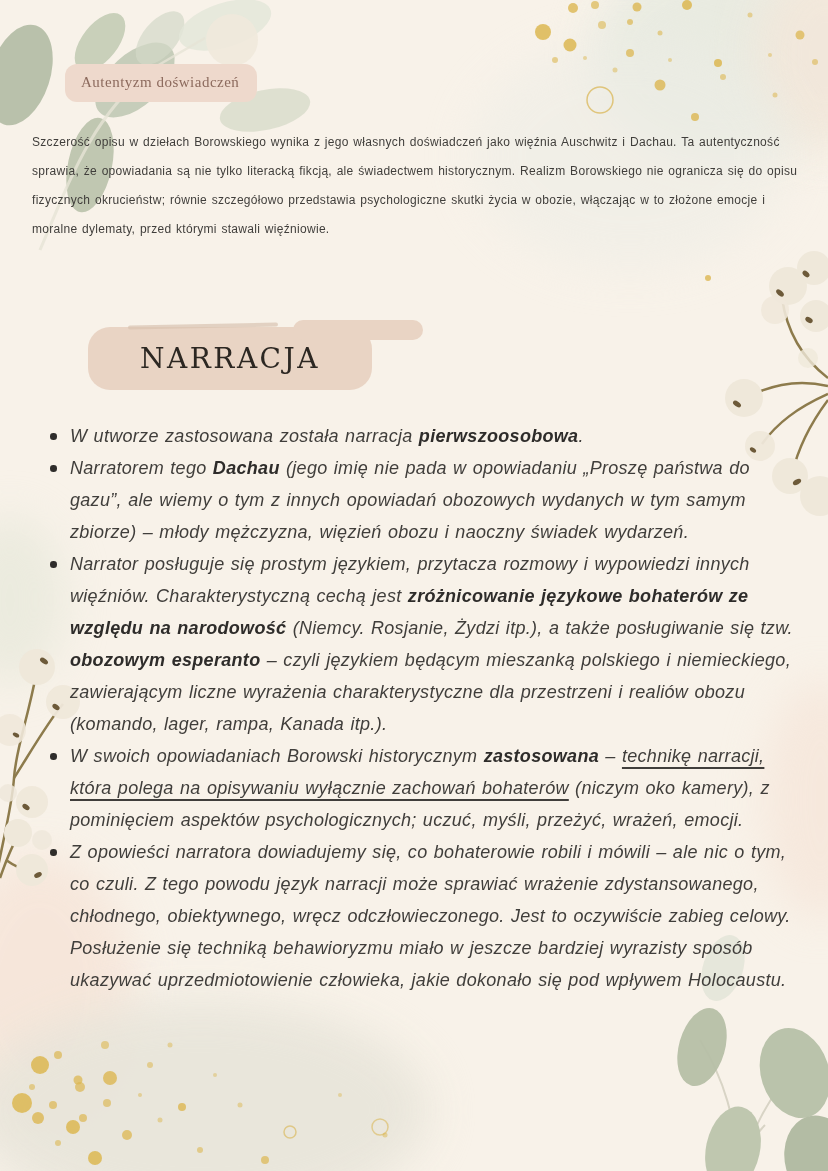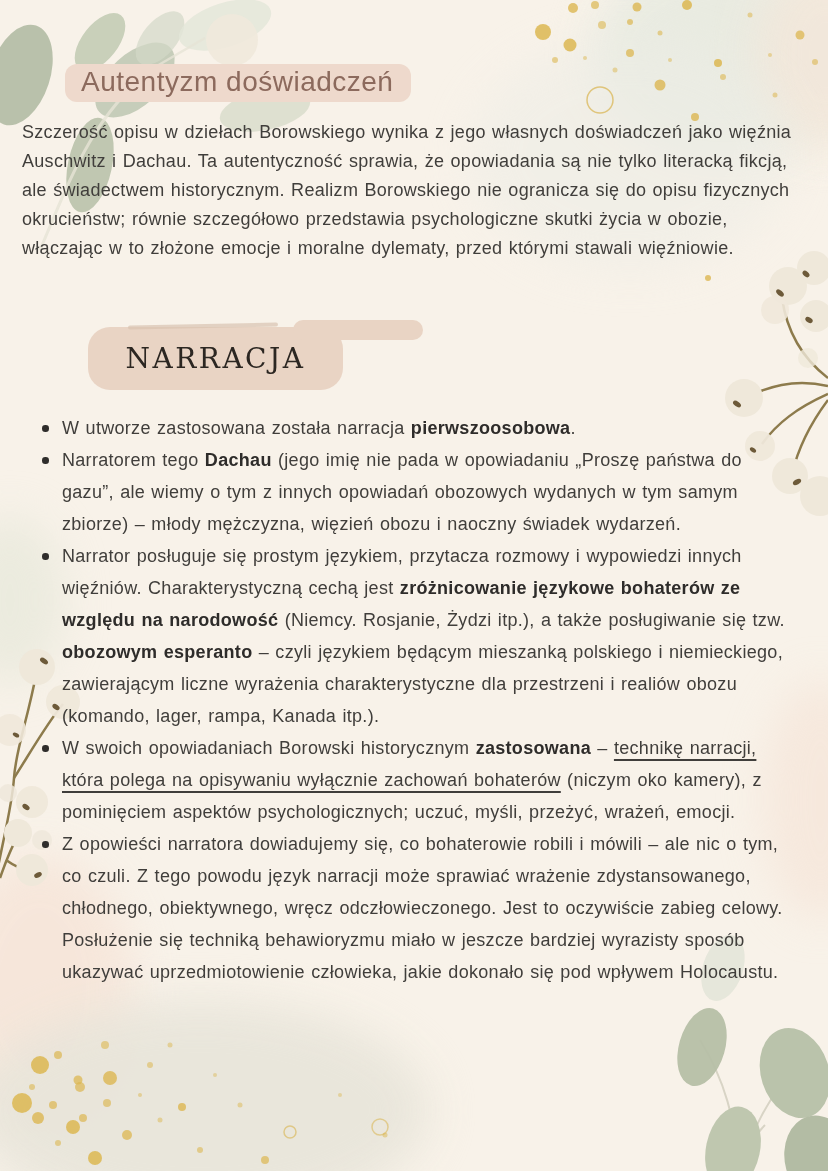--- a/index.html
+++ b/index.html
@@ -30,55 +30,55 @@
   .deco-leaves-br{left:640px;top:920px;}
   
   .content{position:relative;z-index:2;}
   .title-pill{
     position:absolute;left:65px;top:64px;
     background:#eed9cc;border-radius:12px;
     padding:5px 18px 7px 16px;
   }
   .title-pill h1{
     margin:0;
-    font-family:Liberation Sans, sans-serif;
+    font-family:Liberation Serif, serif;
     font-weight:400;
-    font-size:28px;line-height:26px;
+    font-size:15px;line-height:26px;
     letter-spacing:.5px;
     color:#8c6a5d;
   }
   .intro{
     position:absolute;left:22px;top:118px;width:778px;
-    font-size:18px;line-height:29px;
+    font-size:12px;line-height:29px;
     letter-spacing:.3px;word-spacing:1px;
-    margin:0;
+    margin:10px;
   }
   .section-badge{
-    position:absolute;left:88px;top:327px;width:255px;height:63px;
+    position:absolute;left:88px;top:327px;width:284px;height:63px;
     background:#e9d4c4;border-radius:22px;
     display:flex;align-items:center;justify-content:center;
   }
   .section-badge::before{ 
     content:"";position:absolute;top:-7px;left:205px;width:130px;height:20px;
     background:#e9d4c4;border-radius:10px;
   }
   .section-badge::after{ 
     content:"";position:absolute;top:-3px;left:40px;width:150px;height:4px;
     background:#d9c3b1;border-radius:3px;opacity:.7;transform:rotate(-1.2deg);
   }
   .section-badge h2{
     margin:0;
     font-family:"DejaVu Serif", serif;
     font-weight:400;
     font-size:28px;letter-spacing:2.5px;
     color:#2c2722;
   }
   ul.bullets{
     position:absolute;left:42px;top:412px;width:748px;
-    margin:0;padding:0;list-style:none;
+    margin:8px;padding:0;list-style:none;font-style:italic;
   }
   ul.bullets li{
     position:relative;
     padding-left:20px;
     font-size:18px;line-height:32px;
     letter-spacing:.3px;word-spacing:1px;
   }
   ul.bullets li::before{
     content:"";position:absolute;left:0;top:13px;
     width:6.5px;height:6.5px;border-radius:50%;background:#2f2d2b;

